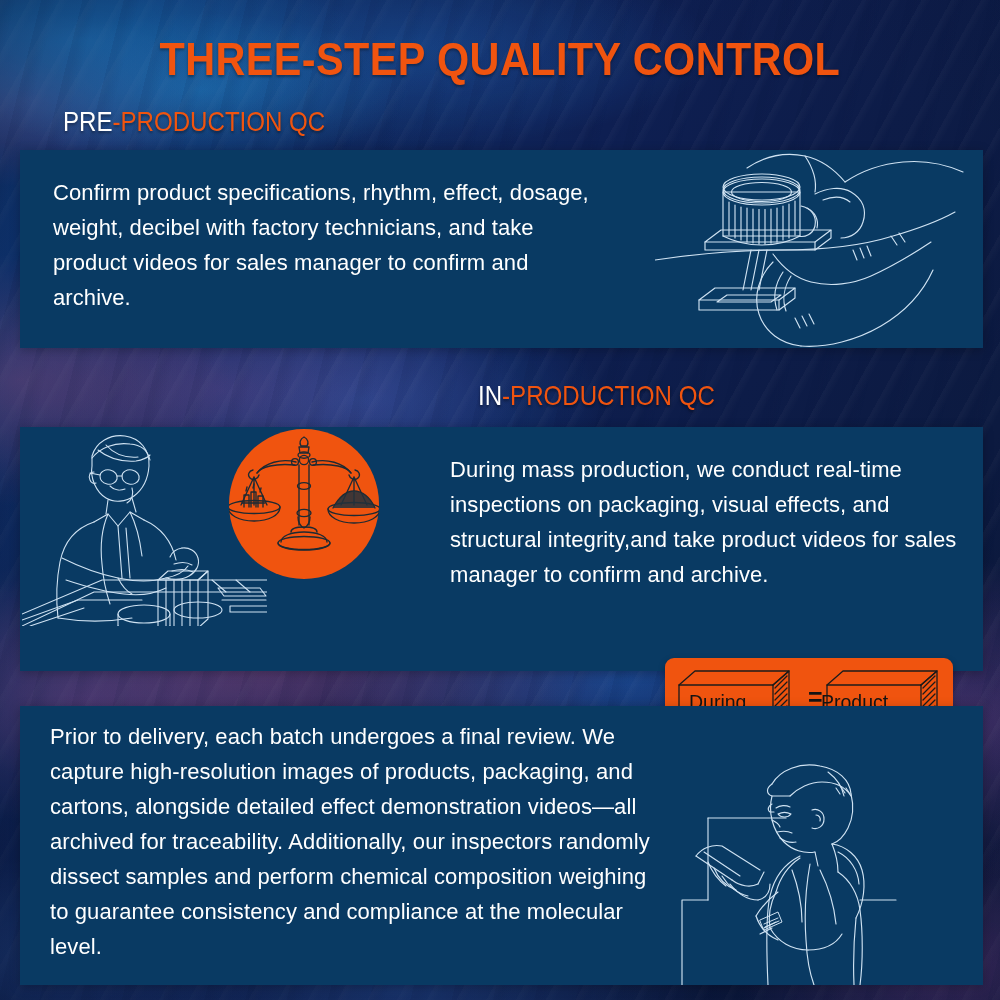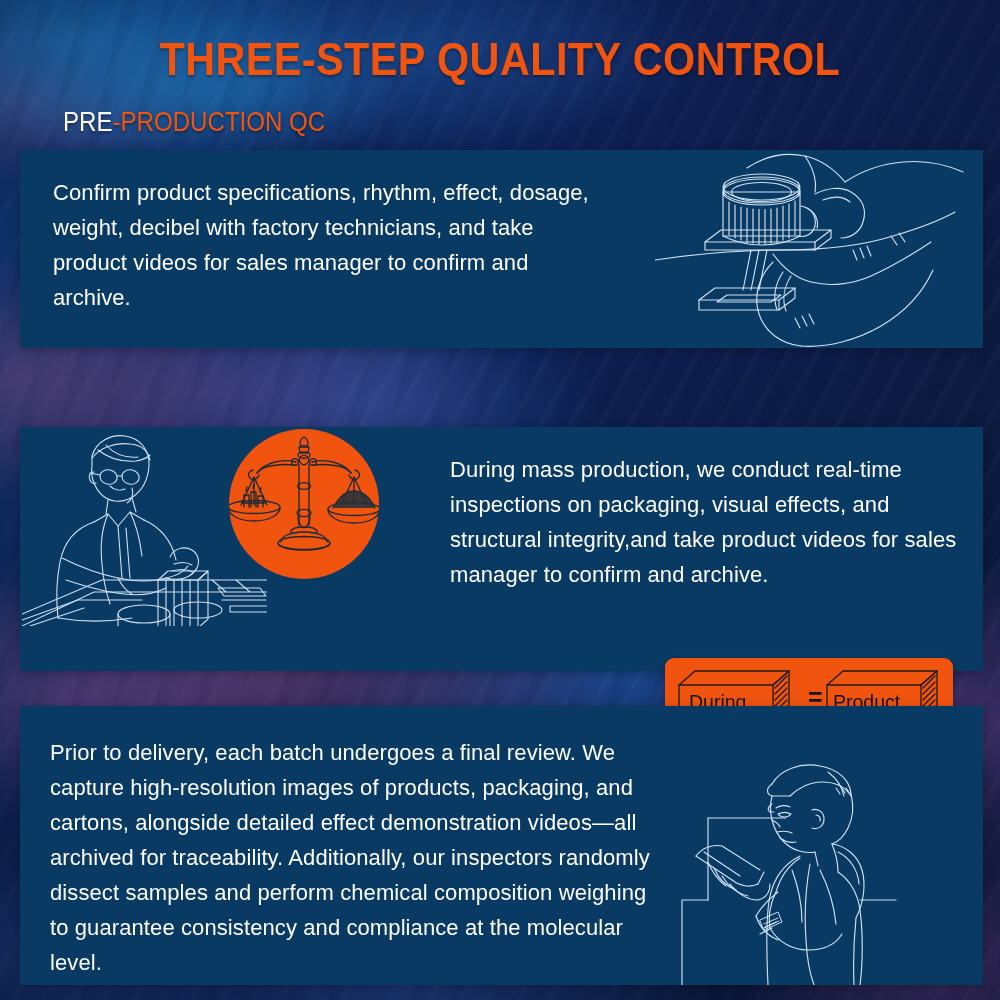--- a/index.html
+++ b/index.html
@@ -131,21 +131,21 @@
   .panel-text {
     position: absolute;
     color: #ffffff;
     font-family: "Liberation Sans", sans-serif;
     font-size: 22px;
     line-height: 35px;
     letter-spacing: 0.1px;
   }
   #text-1 { left: 33px; top: 25px; width: 545px; }
   #text-2 { left: 430px; top: 25px; width: 528px; }
-  #text-3 { left: 30px; top: 13px; width: 620px; margin-top: 16px; }
+  #text-3 { left: 30px; top: 13px; width: 620px; }
 
   
   .art { position: absolute; }
   .art svg { display: block; }
 
   #art-hand     { left: 655px; top: 150px; width: 330px; height: 198px; }
   #art-worker   { left: 22px;  top: 428px; width: 240px; height: 198px; }
   #art-scales   { left: 229px; top: 429px; width: 150px; height: 150px; }
   #art-inspector{ left: 660px; top: 752px; width: 325px; height: 233px; }
 
@@ -163,21 +163,21 @@
   #sample-badge .label {
     position: absolute;
     color: #141414;
     font-family: "Liberation Sans", sans-serif;
     font-size: 19.5px;
     line-height: 22px;
     white-space: nowrap;
   }
   #sample-label  { left: 24px;  top: 33px; }
   #equals-label  { left: 143px; top: 28px; font-size: 25px !important; font-weight: 700; }
-  #product-label { left: 168px; top: 33px; }
+  #product-label { left: 156px; top: 33px; }
 </style>
 </head>
 <body>
 
 <div id="poster">
 
   <div class="bg-layer bg-base"></div>
   <div class="bg-layer bg-streaks"></div>
   <div class="bg-layer bg-wisp"></div>
   <div class="bg-layer bg-vignette"></div>
@@ -254,20 +254,25 @@
         <path d="M44 150 L44 160 L124 160 L124 150"></path>
         <path d="M124 160 L140 148 L140 138"></path>
         <path d="M62 152 L116 152 L126 145 L72 145 Z"></path>
 
         <path d="M146 56 C156 58 162 66 160 76 C158 84 150 88 143 86"></path>
         <path d="M152 58 C160 62 164 70 162 78"></path>
       </svg>
     </div>
   </div>
 
+  <div id="heading-in" class="step-heading">
+    <span class="inner">
+      <span class="white">IN</span><span class="orange">-PRODUCTION QC</span>
+    </span>
+  </div>
 
   <div id="panel-2" class="panel">
     <div id="text-2" class="panel-text">During mass production, we conduct real-time inspections on packaging, visual effects, and structural integrity,and take product videos for sales manager to confirm and archive.</div>
 
     <div id="art-worker" class="art" style="left:2px; top:1px; width:245px; height:198px;">
       <svg viewBox="0 0 245 198" width="245" height="198" fill="none" stroke="#cfe2f2" stroke-width="1.1" stroke-linecap="round" stroke-linejoin="round">
 
         <path d="M70 28 C74 14 88 6 103 8 C118 10 128 22 127 38 C126 52 120 62 112 68 C104 74 92 75 84 70 C74 64 68 50 70 38 Z"></path>
         <path d="M70 30 C78 20 92 14 108 16 C120 17 126 23 128 32"></path>
         <path d="M76 22 C86 30 100 34 114 33 C120 32 125 30 128 27"></path>

